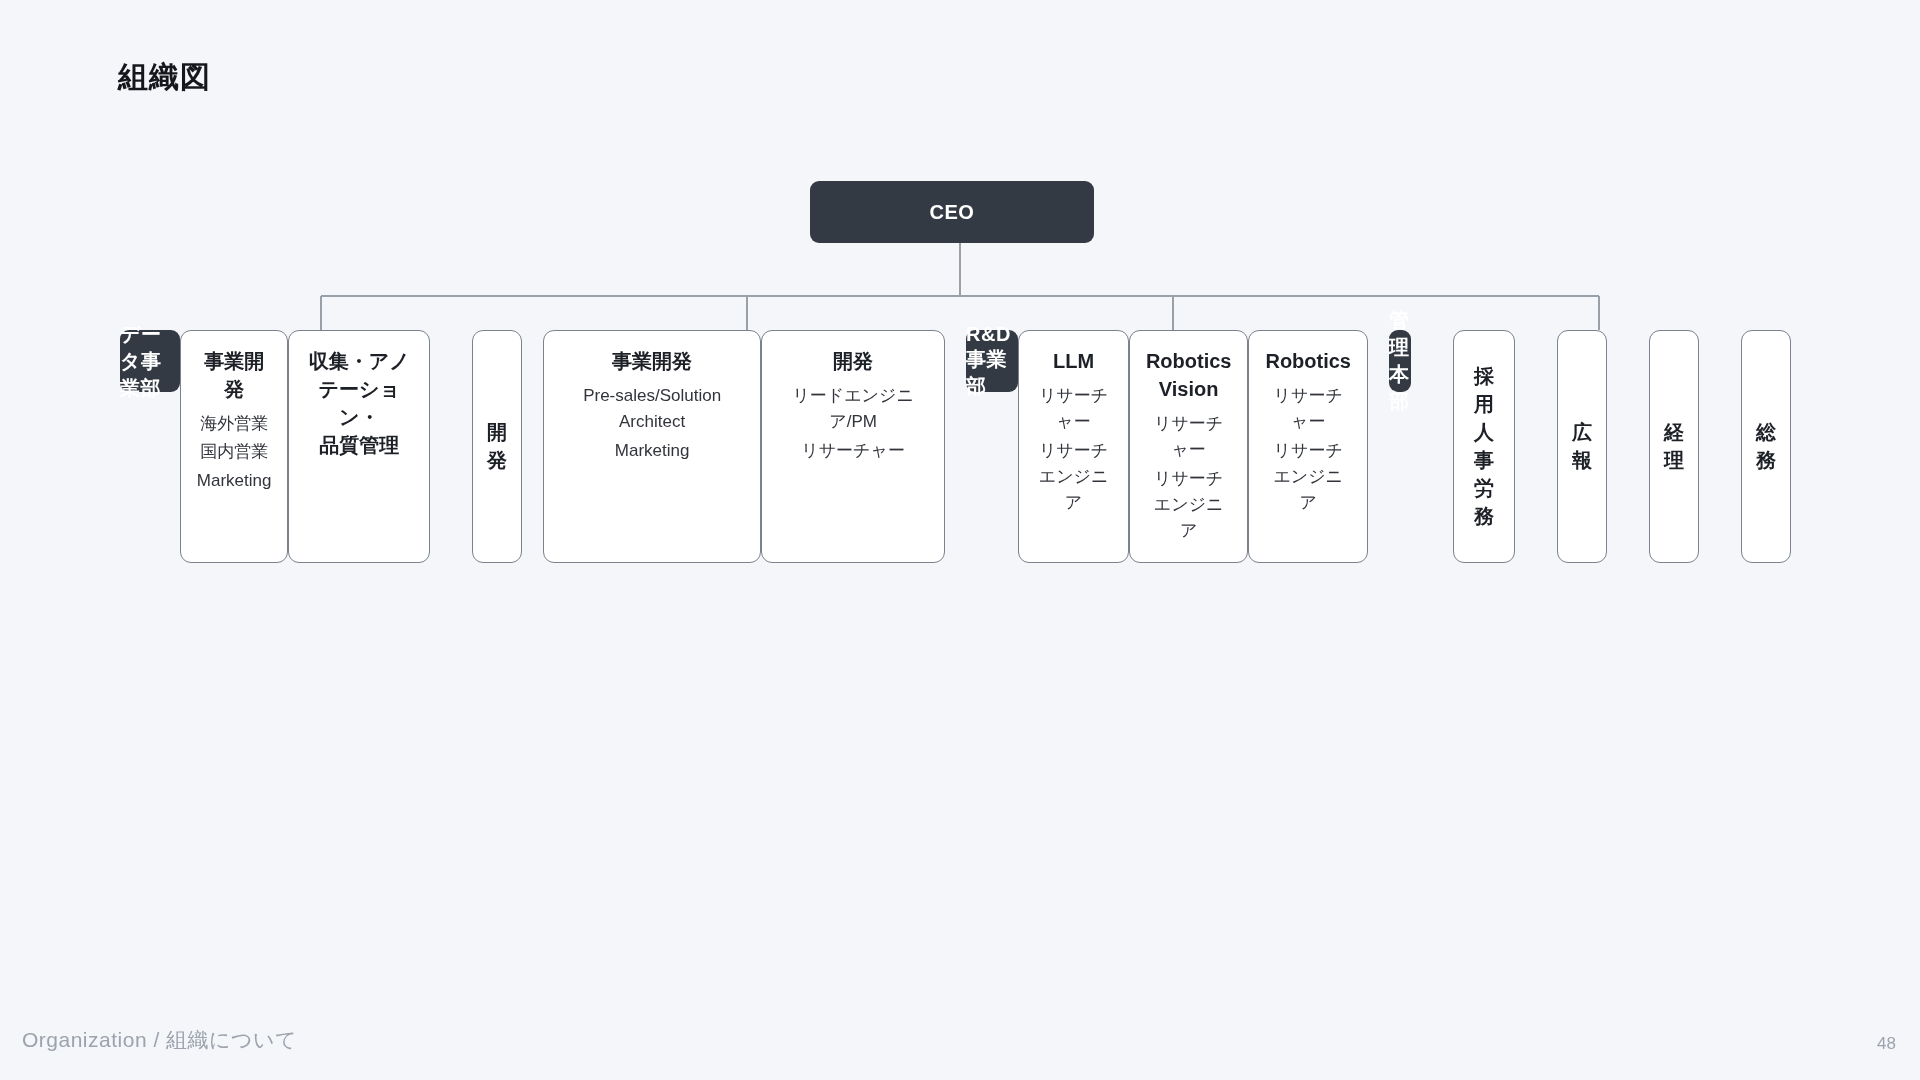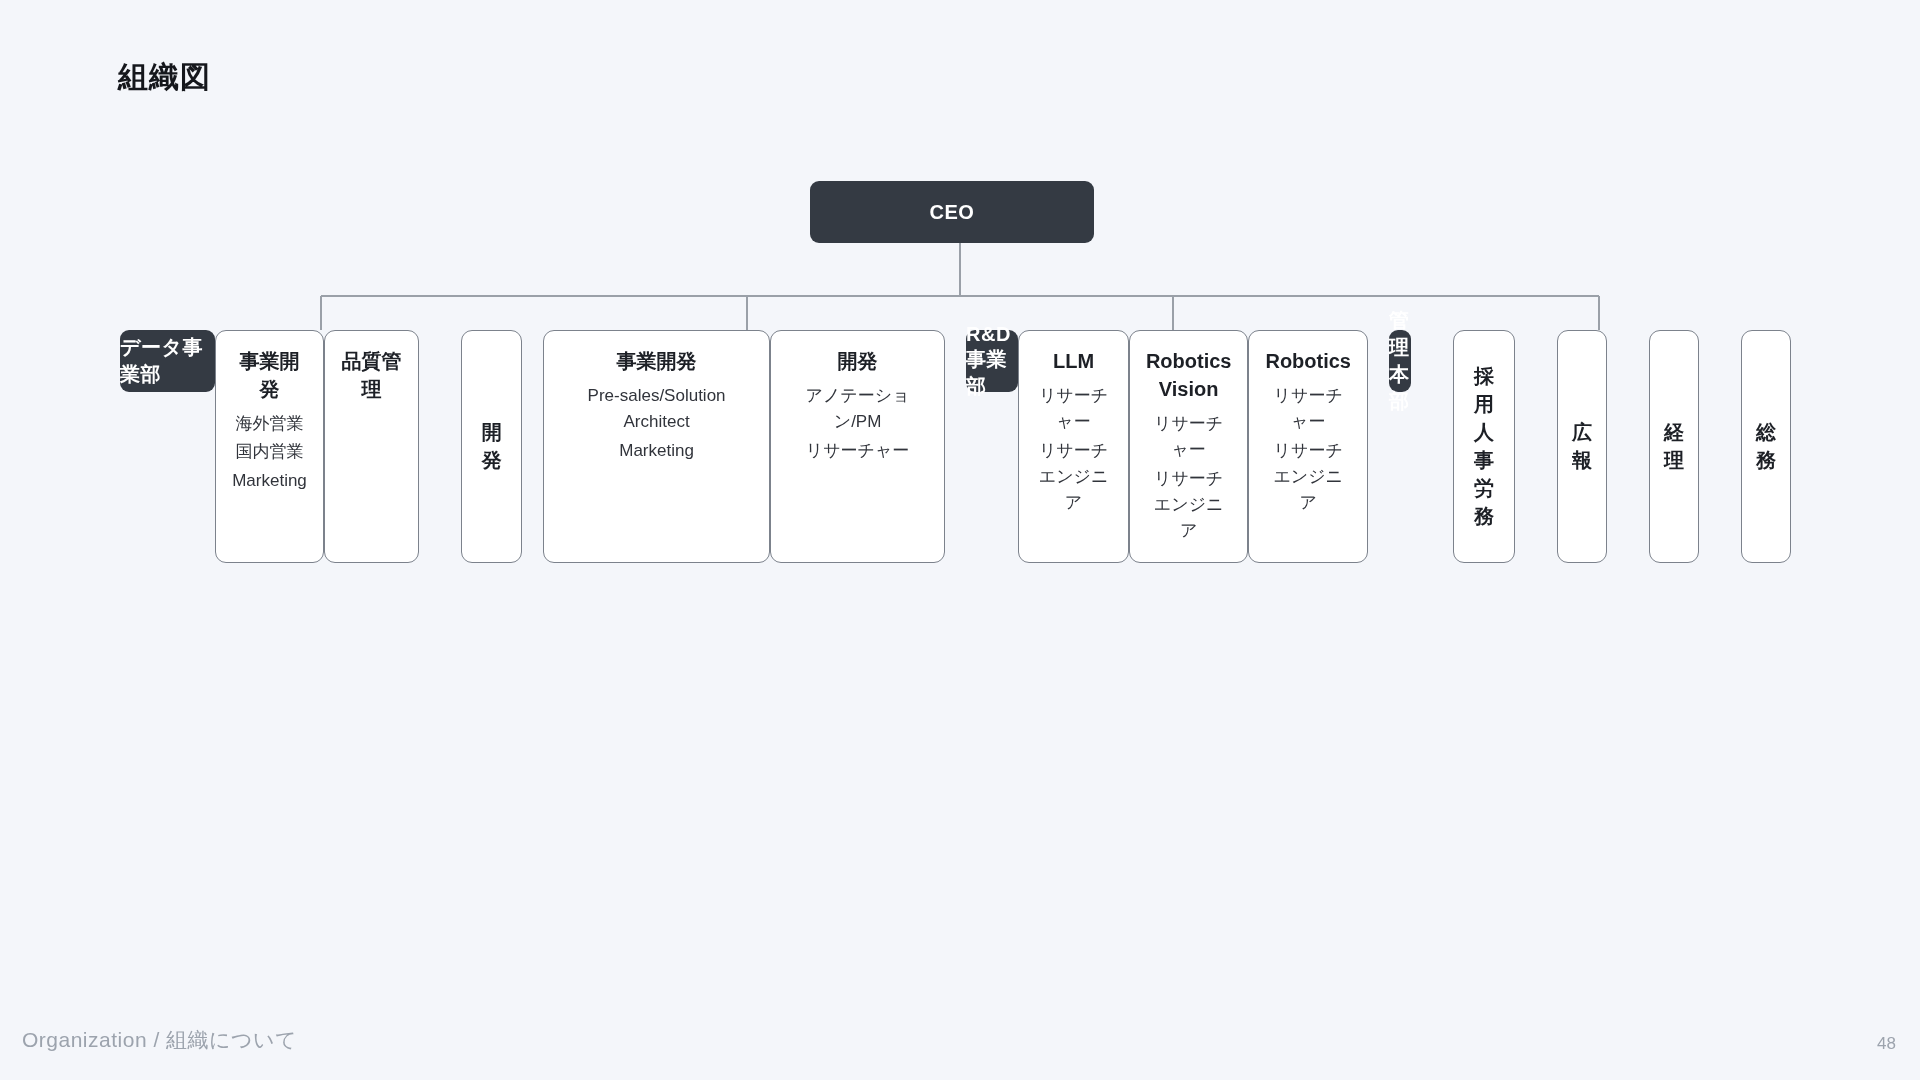--- a/index.html
+++ b/index.html
@@ -156,20 +156,21 @@
           <div class="card-title">事業開発</div>
           <div class="card-sub">
             <div>海外営業</div>
             <div>国内営業</div>
             <div>Marketing</div>
           </div>
         </div>
 
         <div class="card">
           <div class="card-title">
+            <div>収集・アノテーション・</div>
             <div>品質管理</div>
           </div>
         </div>
 
         <div class="card plain">
           <div class="card-title">開発</div>
         </div>
 
         <div class="spacer"></div>
       </div>
@@ -180,21 +181,21 @@
           <div class="card-title">事業開発</div>
           <div class="card-sub">
             <div>Pre-sales/Solution Architect</div>
             <div>Marketing</div>
           </div>
         </div>
 
         <div class="card">
           <div class="card-title">開発</div>
           <div class="card-sub">
-            <div>アノテーション/PM</div>
+            <div>リードエンジニア/PM</div>
             <div>リサーチャー</div>
           </div>
         </div>
 
         <div class="spacer"></div>
       </div>
 
       <div class="column">
         <div class="dept-header">R&amp;D事業部</div>
 

